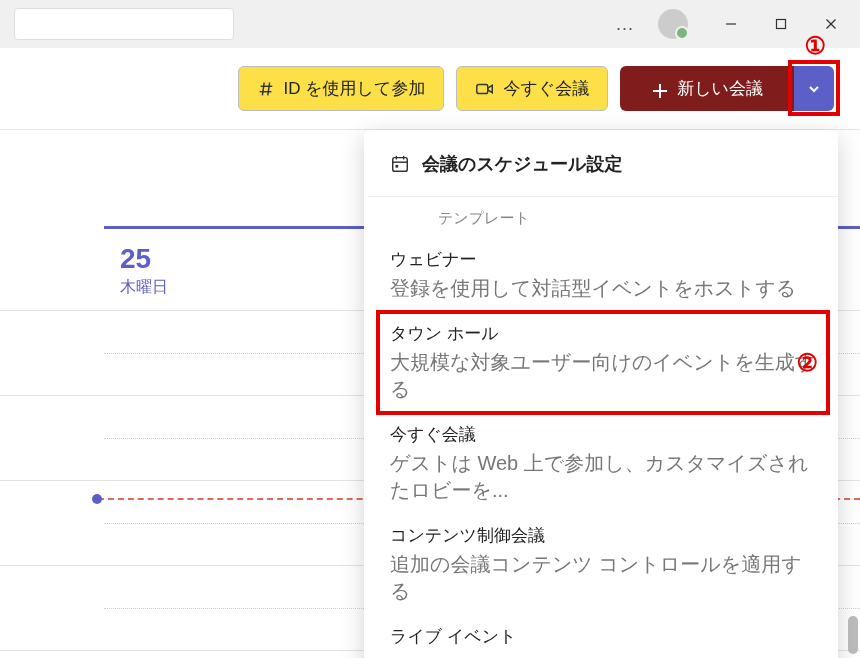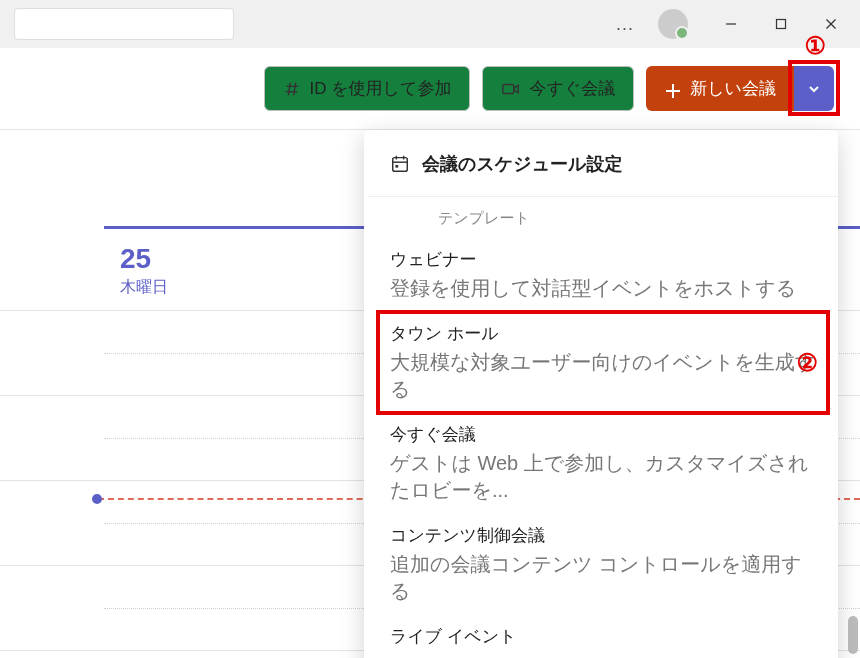--- a/index.html
+++ b/index.html
@@ -82,37 +82,37 @@
       gap: 12px;
       border-bottom: 1px solid #e5e5e5;
     }
     .btn {
       display: inline-flex;
       align-items: center;
       gap: 8px;
       padding: 10px 18px;
       border: 1px solid #bdbdbd;
       border-radius: 6px;
-      background: #15803d;
+      background: #fde047;
       font-size: 17px;
       color: #222;
       cursor: pointer;
     }
     .btn-primary-wrap {
       display: flex;
       align-items: stretch;
       position: relative;
     }
     .btn-primary {
-      background: #c2410c;
+      background: #7f1d1d;
       color: #fff;
       border: none;
       border-radius: 6px 0 0 6px;
       font-weight: 500;
-      padding: 11px 18px;
+      padding: 11px 31px;
       align-items: flex-end;
     }
     .btn-caret {
       background: #5b5fc7;
       color: #fff;
       border: none;
       border-radius: 0 6px 6px 0;
       width: 40px;
       display: flex;
       align-items: center;

